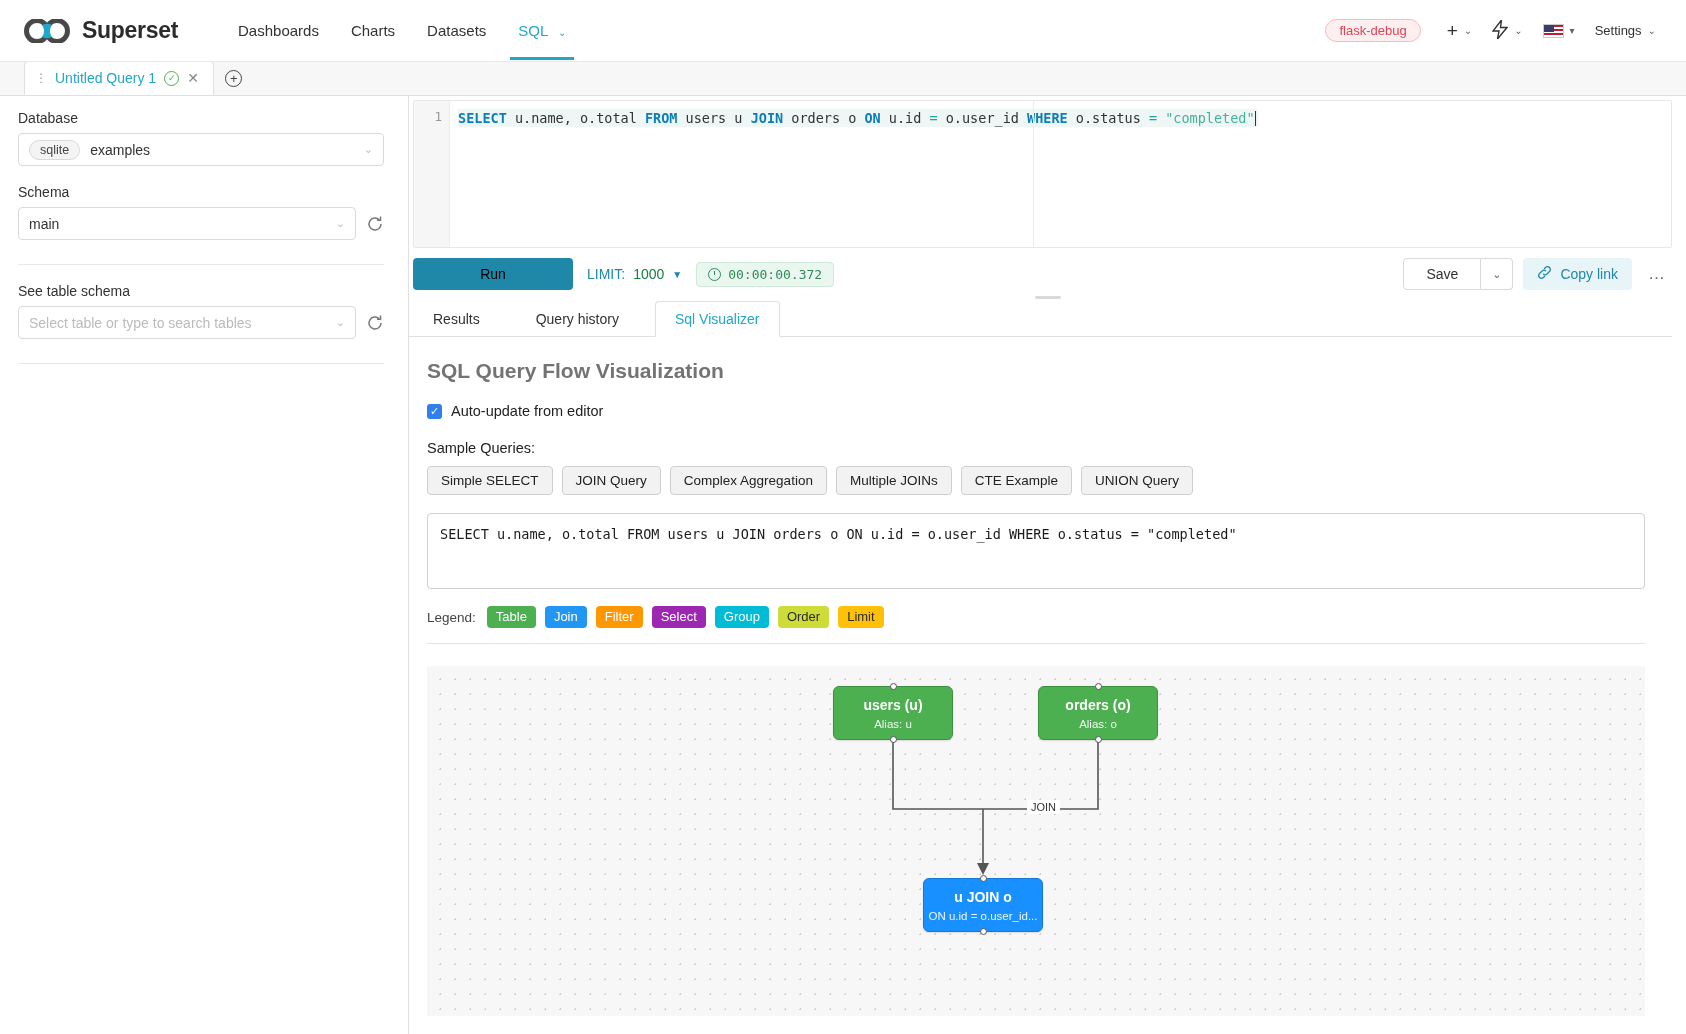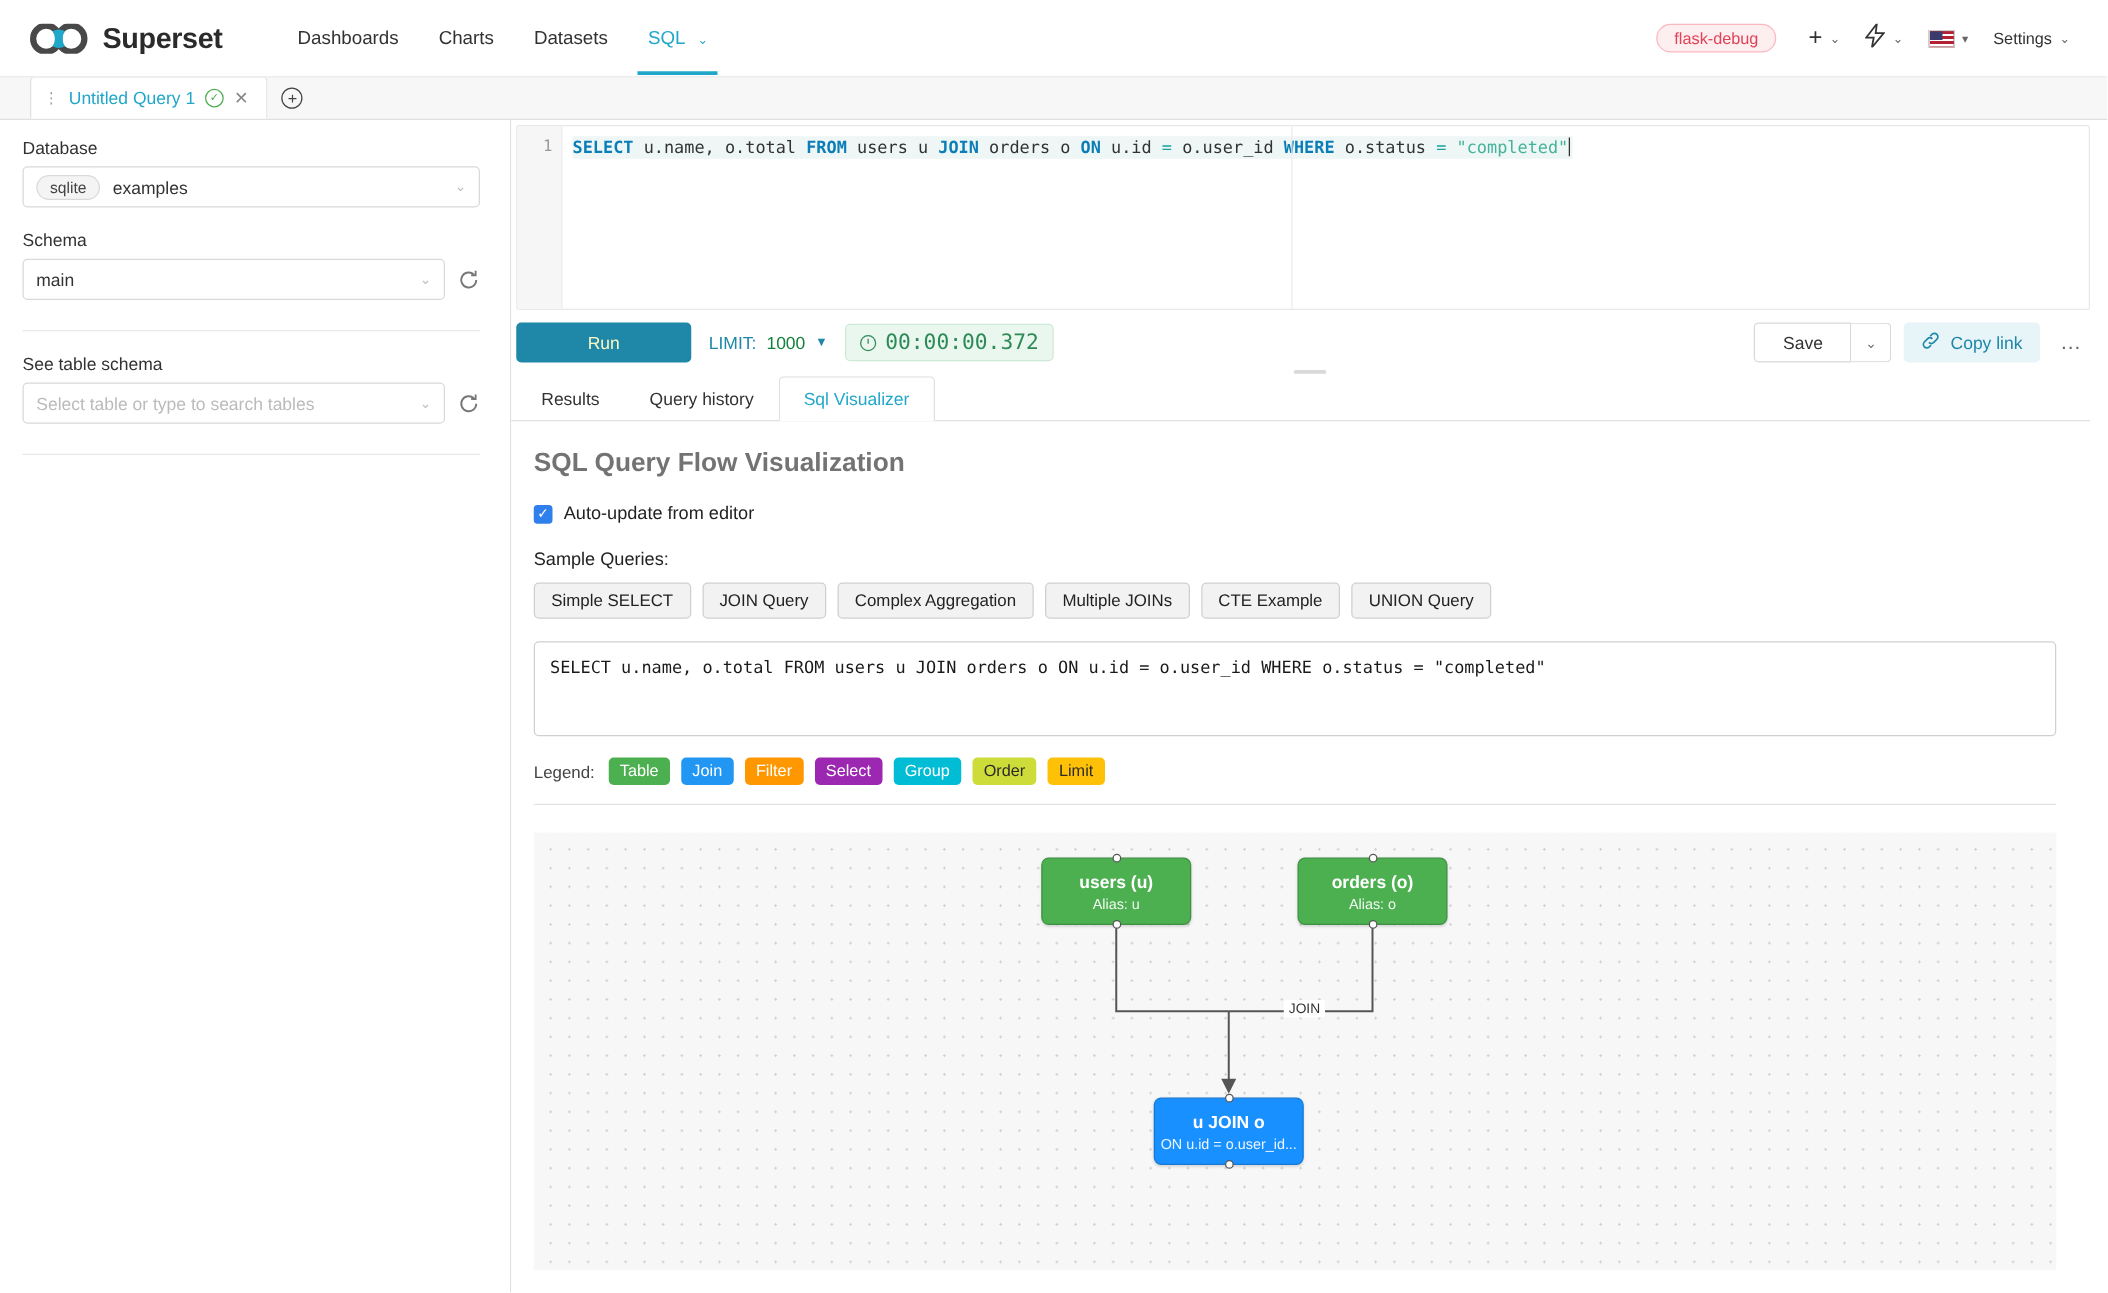--- a/index.html
+++ b/index.html
@@ -134,32 +134,32 @@
     vertical-align:-3px; margin-left:0px;
   }
   .editor-vline{
     position:absolute; top:0; bottom:0; left:619px; width:1px; background:#ececec;
   }
 
   .toolbar{
     display:flex; align-items:center; gap:14px; padding:10px 14px 10px 4px;
   }
   .run-btn{
-    width:140px; height:32px; background:#1f87a8; color:#fef9c3; border-radius:4px;
+    width:160px; height:32px; background:#1f87a8; color:#000000; border-radius:4px;
     display:flex; align-items:center; justify-content:center; font-size:14px;
     cursor:pointer; border:none;
   }
   .limit-ctl{ display:flex; align-items:center; gap:8px; color:#1f87a8; font-size:14px; cursor:pointer; }
   .limit-ctl .lbl{ color:#1f87a8; }
   .limit-ctl .num{ color:#15803d; }
   .limit-ctl .tri{ font-size:10px; }
   .timer{
     display:flex; align-items:center; gap:7px; border:1px solid #cfe9d8;
     background:#eaf7ef; color:#2e8b57; border-radius:4px; padding:4px 11px;
-    font-family:"DejaVu Sans Mono", monospace; font-size:17px;text-align:center;
+    font-family:"DejaVu Sans Mono", monospace; font-size:13px;text-align:center;
   }
   .timer .clock{
     width:13px; height:13px; border:1.4px solid #2e8b57; border-radius:50%;
     position:relative; flex:0 0 13px;
   }
   .timer .clock:after{
     content:""; position:absolute; left:5px; top:2.5px; width:1.3px; height:4px; background:#2e8b57;
   }
   .toolbar-right{ margin-left:auto; display:flex; align-items:center; gap:10px; }
   .save-group{ display:flex; }
@@ -178,21 +178,21 @@
   }
   .more-dots{ color:#666; font-size:17px; padding:0 6px; cursor:pointer; letter-spacing:1px; }
 
   .drag-handle{
     width:100%; display:flex; justify-content:center; margin:-4px 0 2px 0;
   }
   .drag-handle .bar{ width:26px; height:3px; background:#d9d9d9; border-radius:2px; }
 
   
   .result-tabs{
-    display:flex; gap:0; padding-left:4px; border-bottom:1px solid #e0e0e0;
+    display:flex; gap:16px; padding-left:4px; border-bottom:1px solid #e0e0e0;
     margin-right:14px;
   }
   .rtab{
     padding:9px 19px; font-size:14px; color:#323232; cursor:pointer;
     border:1px solid transparent; border-bottom:none; background:transparent;
   }
   .rtab.active{
     color:#20a7c9; background:#fff; border-color:#e0e0e0;
     border-radius:4px 4px 0 0; margin-bottom:-1px; border-bottom:1px solid #fff;
   }

